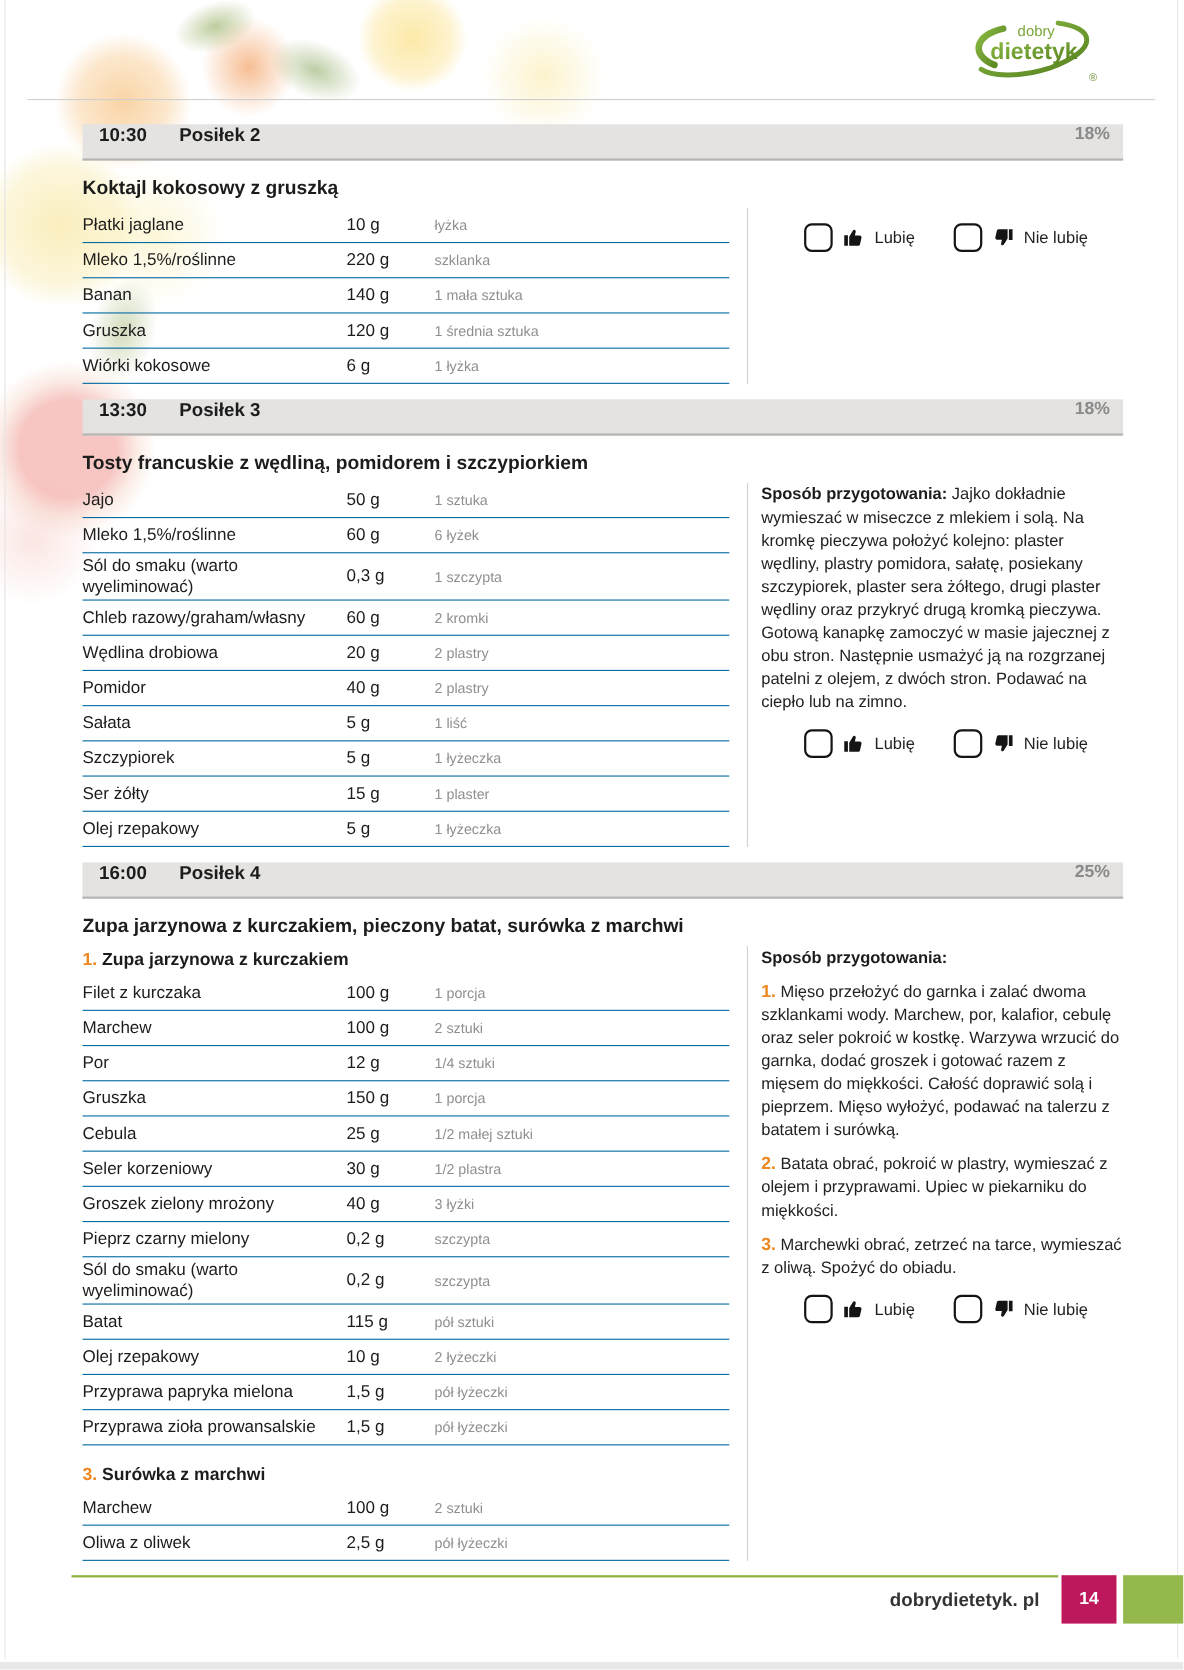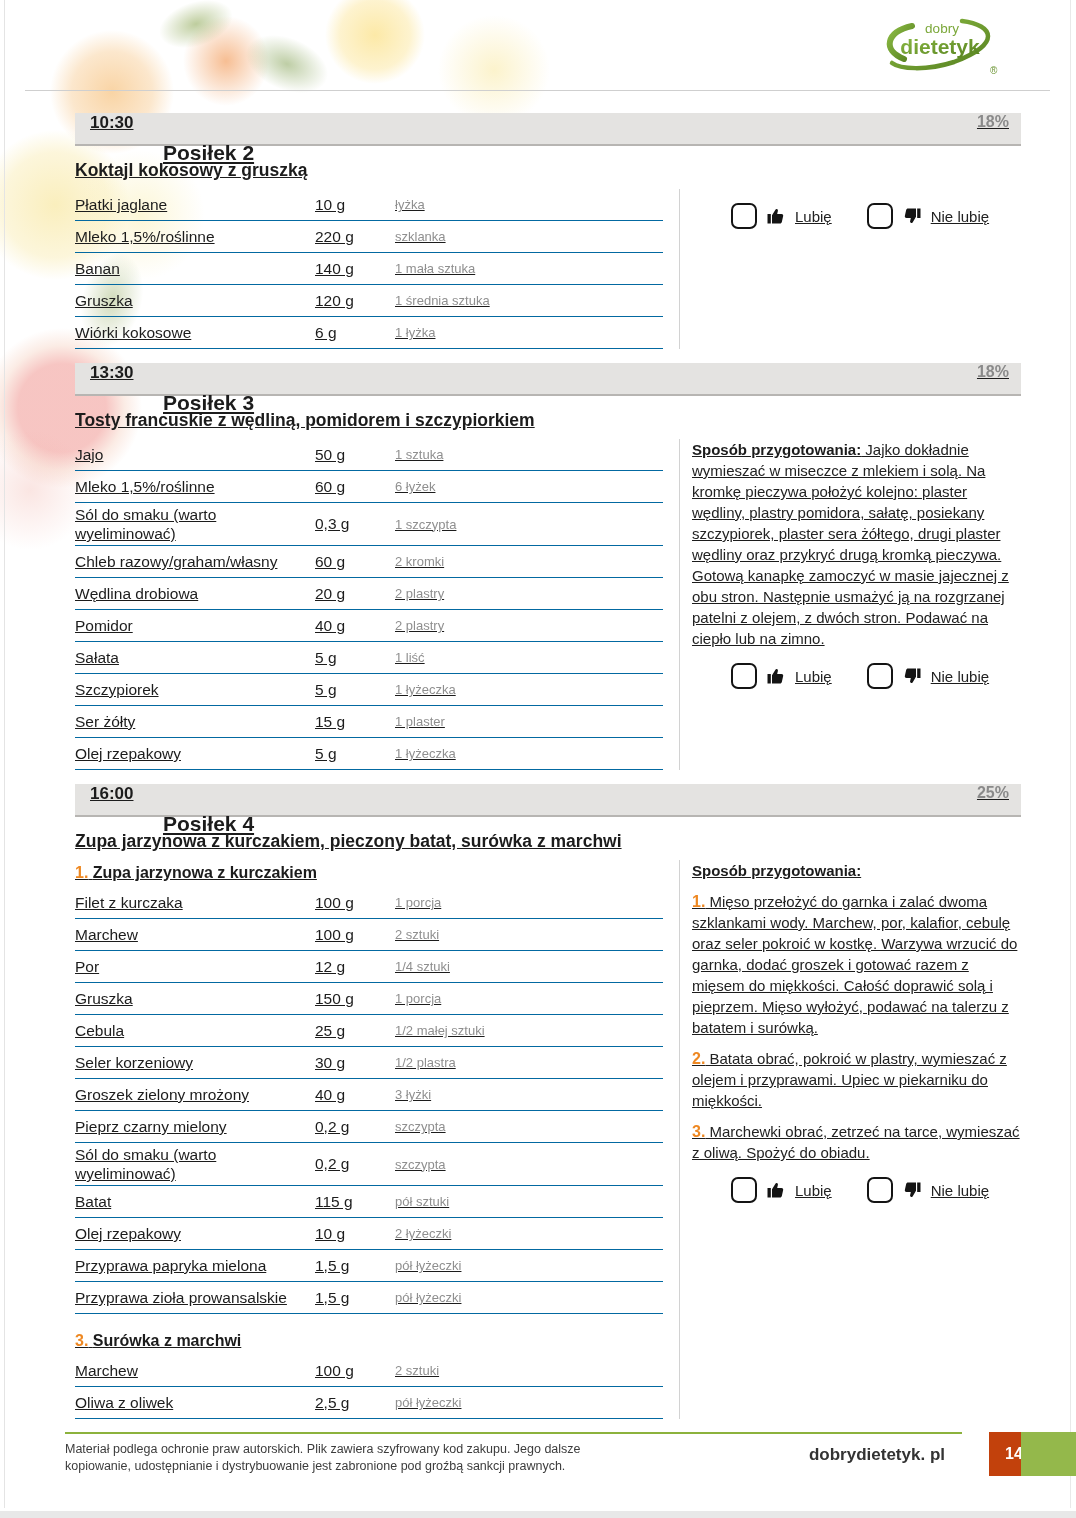--- a/index.html
+++ b/index.html
@@ -4,33 +4,33 @@
 <style>
   html,body{margin:0;padding:0;background:#fff;}
   .page{position:relative;width:1076px;height:1518px;background:#fff;overflow:hidden;
         font-family:"Liberation Sans","DejaVu Sans",sans-serif;color:#1c1c1c;}
   .page-edge-left{position:absolute;left:4px;top:0;bottom:10px;width:1px;background:#e4e4e4;}
   .page-edge-right{position:absolute;right:5px;top:0;bottom:10px;width:1px;background:#e9e9e9;}
   .bottom-strip{position:absolute;left:0;right:0;bottom:0;height:7px;background:#e8e8e8;}
 
   
   .blob{position:absolute;border-radius:50%;z-index:0;}
-  .content{position:relative;z-index:1;text-decoration:underline;}
+  .content{position:relative;z-index:1;}
 
   
   .header{position:relative;height:91px;}
   .header-rule{position:absolute;left:25px;right:26px;bottom:0;height:1px;background:#cfcfcf;}
   .logo{position:absolute;top:16px;right:70px;}
 
   
   .band{display:flex;align-items:flex-start;margin:14px 55px 0 75px;height:31px;
         background:#e4e3e1;border-bottom:2px solid #b7b5b2;padding:0 12px 0 15px;}
   .band.first{margin-top:22px;}
   .band-time{font-weight:bold;font-size:17px;width:73px;}
-  .band-name{font-weight:bold;font-size:21px;flex:1;margin-top:28px;}
+  .band-name{font-weight:bold;font-size:17px;flex:1;}
   .band-pct{font-weight:bold;font-size:16px;color:#8a8a8a;}
 
   .dish{margin:13px 55px 0 75px;font-size:17.5px;font-weight:bold;line-height:22px;}
 
   .meal-body{display:flex;margin:8px 56px 0 75px;align-items:stretch;}
   .left-col{width:588px;flex:0 0 588px;}
   .right-col{flex:1;border-left:1px solid #d2d2d2;margin-left:16px;padding-left:12px;}
 
   
   .ing-row{display:flex;align-items:center;border-bottom:1px solid #0369a1;
@@ -56,22 +56,22 @@
   .thumb{width:20px;height:20px;}
   .thumb.down{transform:rotate(180deg);}
   .like-label{font-size:15px;color:#222;}
 
   
   .footer{position:absolute;left:0;right:0;top:1432px;height:60px;}
   .footer-rule{position:absolute;left:65px;width:897px;top:0;height:2px;background:#8cb23c;}
   .footer-copy{position:absolute;left:65px;top:9px;width:585px;margin:0;
                font-size:12.5px;line-height:17px;color:#3c3c3c;}
   .footer-site{position:absolute;right:131px;top:13px;font-size:17px;font-weight:bold;color:#333;}
-  .page-box{position:absolute;left:965px;top:0;width:50px;height:44px;background:#c2410c;
-            color:#fff;font-size:16px;font-weight:bold;display:flex;align-items:center;justify-content:center;margin-left:24px;}
+  .page-box{position:absolute;left:965px;top:0;width:50px;height:44px;background:#be185d;
+            color:#fff;font-size:16px;font-weight:bold;display:flex;align-items:center;justify-content:center;}
   .page-box2{position:absolute;left:1021px;top:0;width:55px;height:44px;background:#94b84b;}
 </style>
 </head>
 <body>
 
 <div class="page">
 
   <div>
     <div class="blob" style="left:50px;top:30px;width:124px;height:124px;background:radial-gradient(closest-side,rgba(242,160,55,.45),rgba(242,160,55,.25) 65%,transparent);"></div>
     <div class="blob" style="left:183px;top:16px;width:86px;height:90px;background:radial-gradient(closest-side,rgba(238,125,40,.5),transparent);"></div>
@@ -361,20 +361,19 @@
             </div>
           </div>
         </div>
       </div>
     </section>
 
   </div>
 
   <div class="footer">
     <div class="footer-rule"></div>
-    <p class="footer-copy">Materiał podlega ochronie praw autorskich. Plik zawiera szyfrowany kod zakupu. Jego dalsze kopiowanie, udostępnianie i dystrybuowanie jest zabronione pod groźbą sankcji prawnych.</p>
     <div class="footer-site">dobrydietetyk. pl</div>
     <div class="page-box">14</div>
     <div class="page-box2"></div>
   </div>
 
   <div class="bottom-strip"></div>
 </div>
 
 </body></html>

